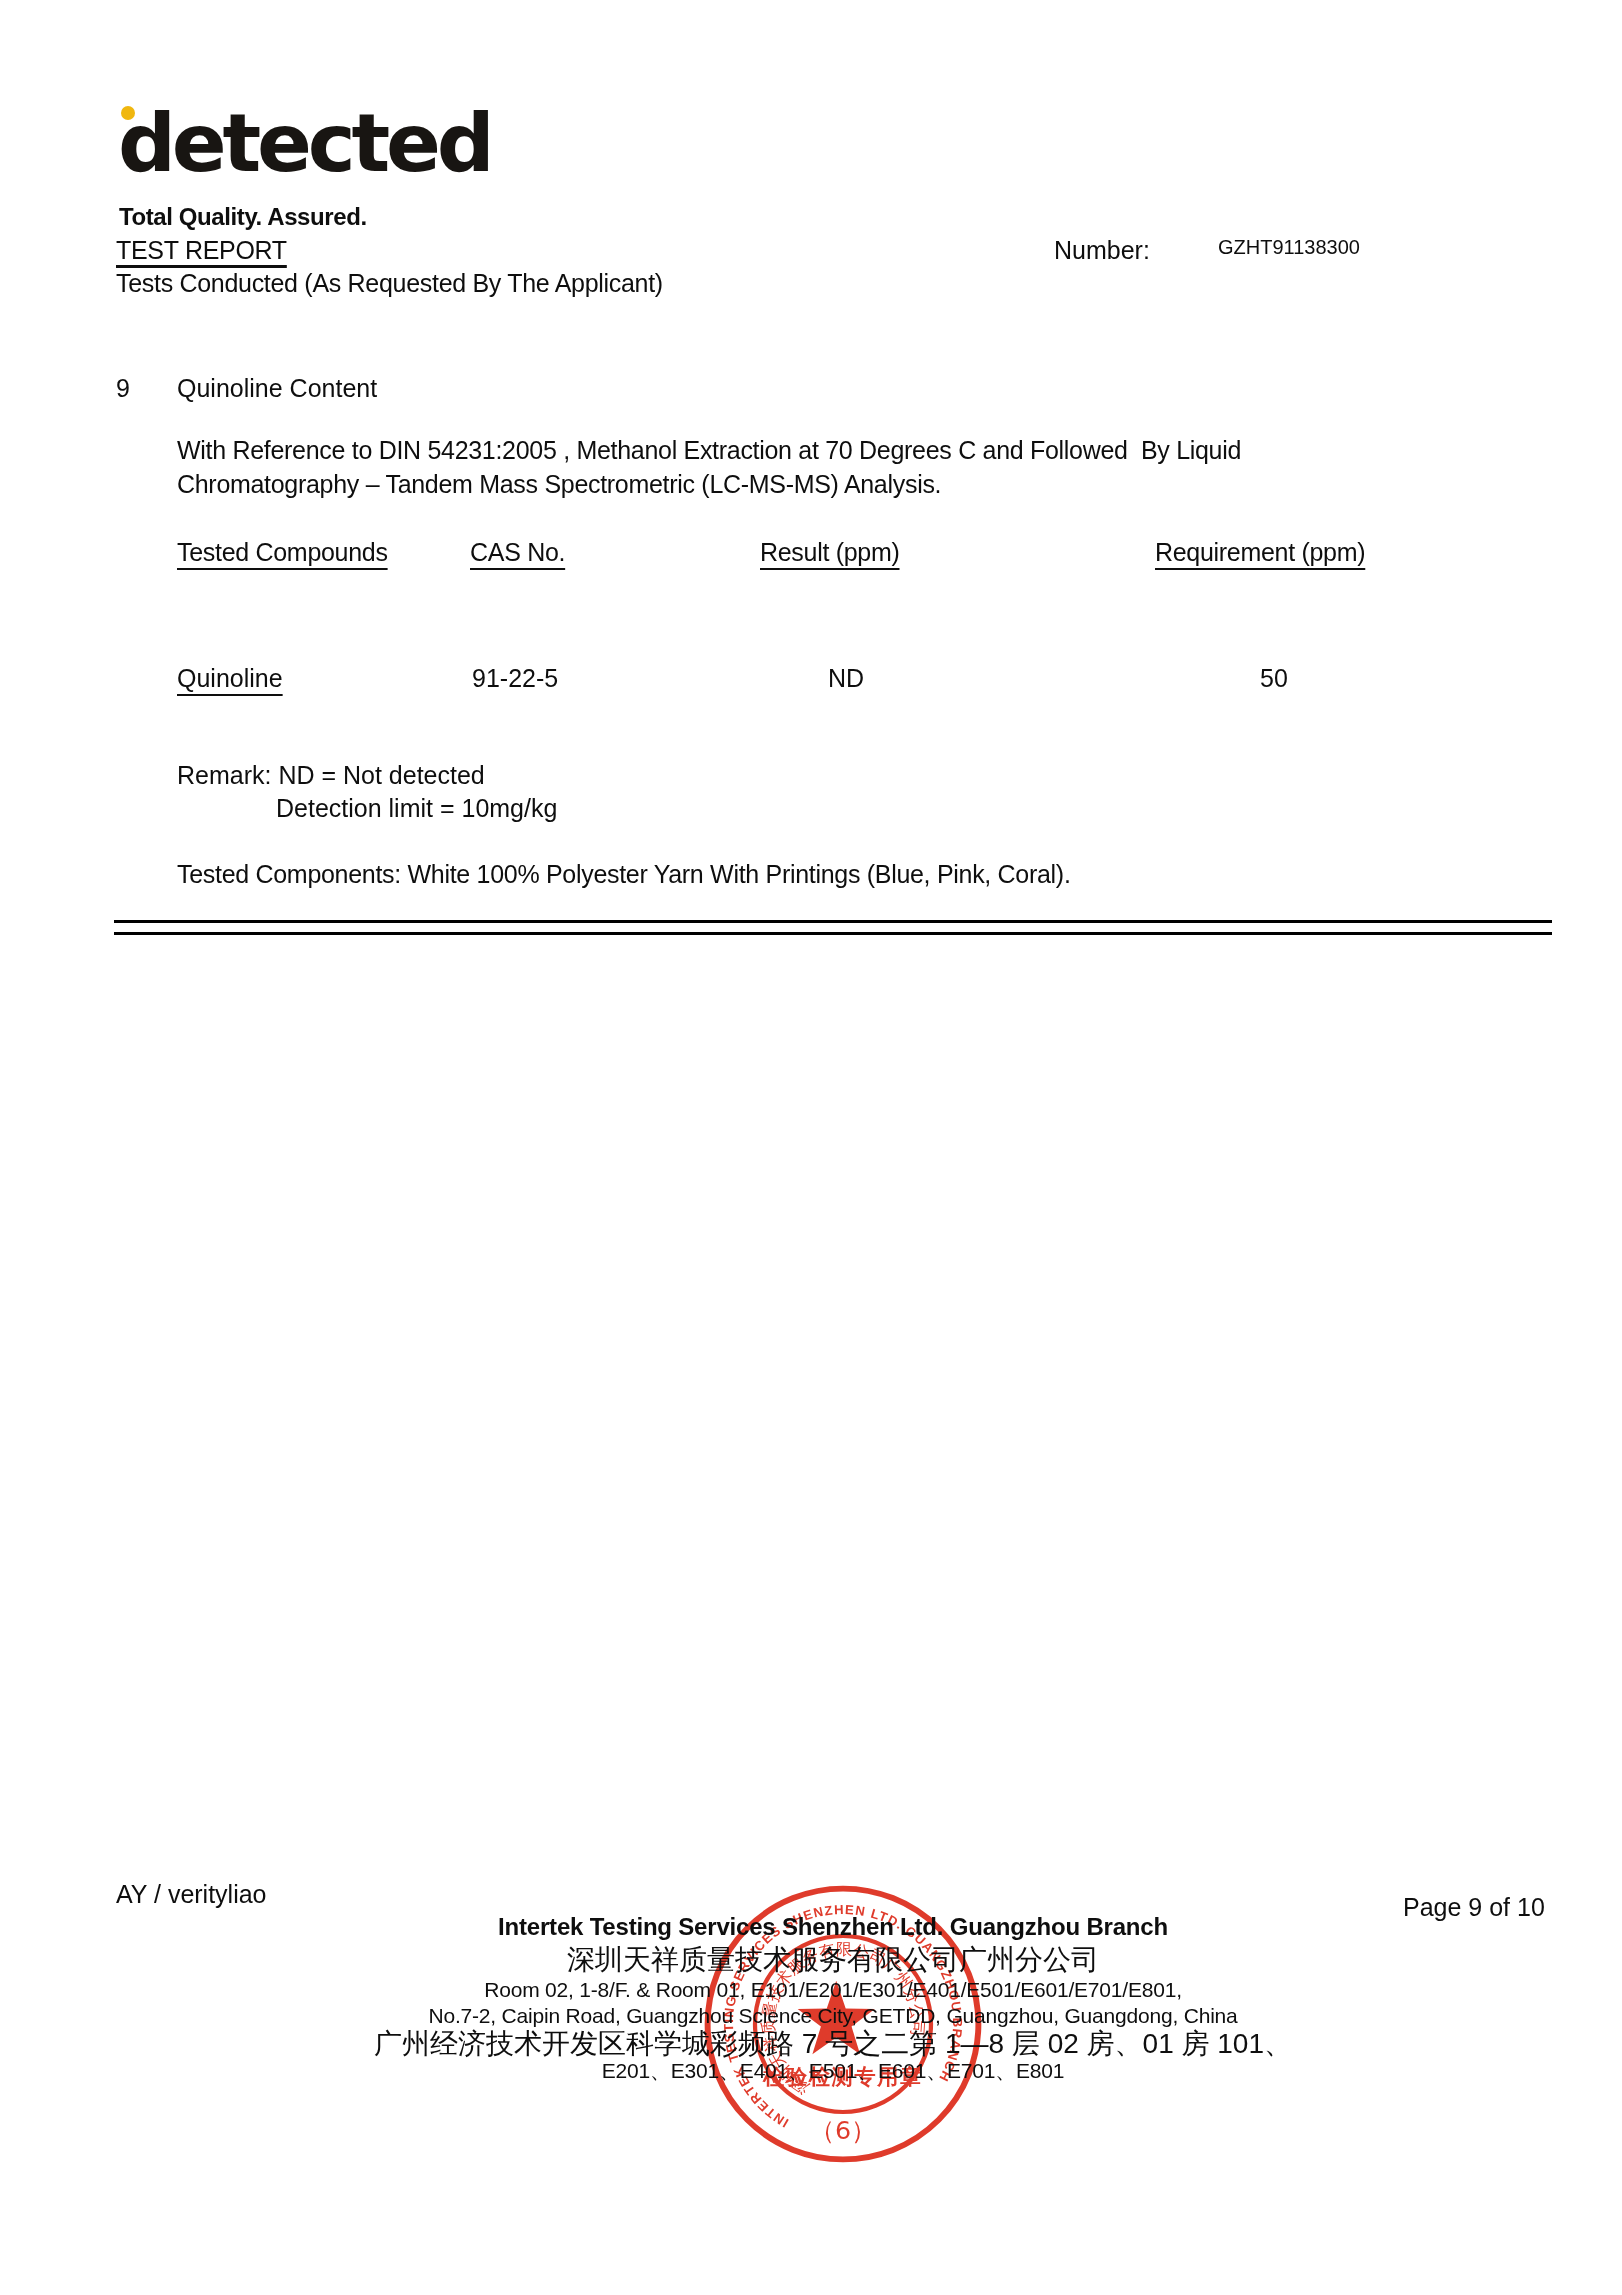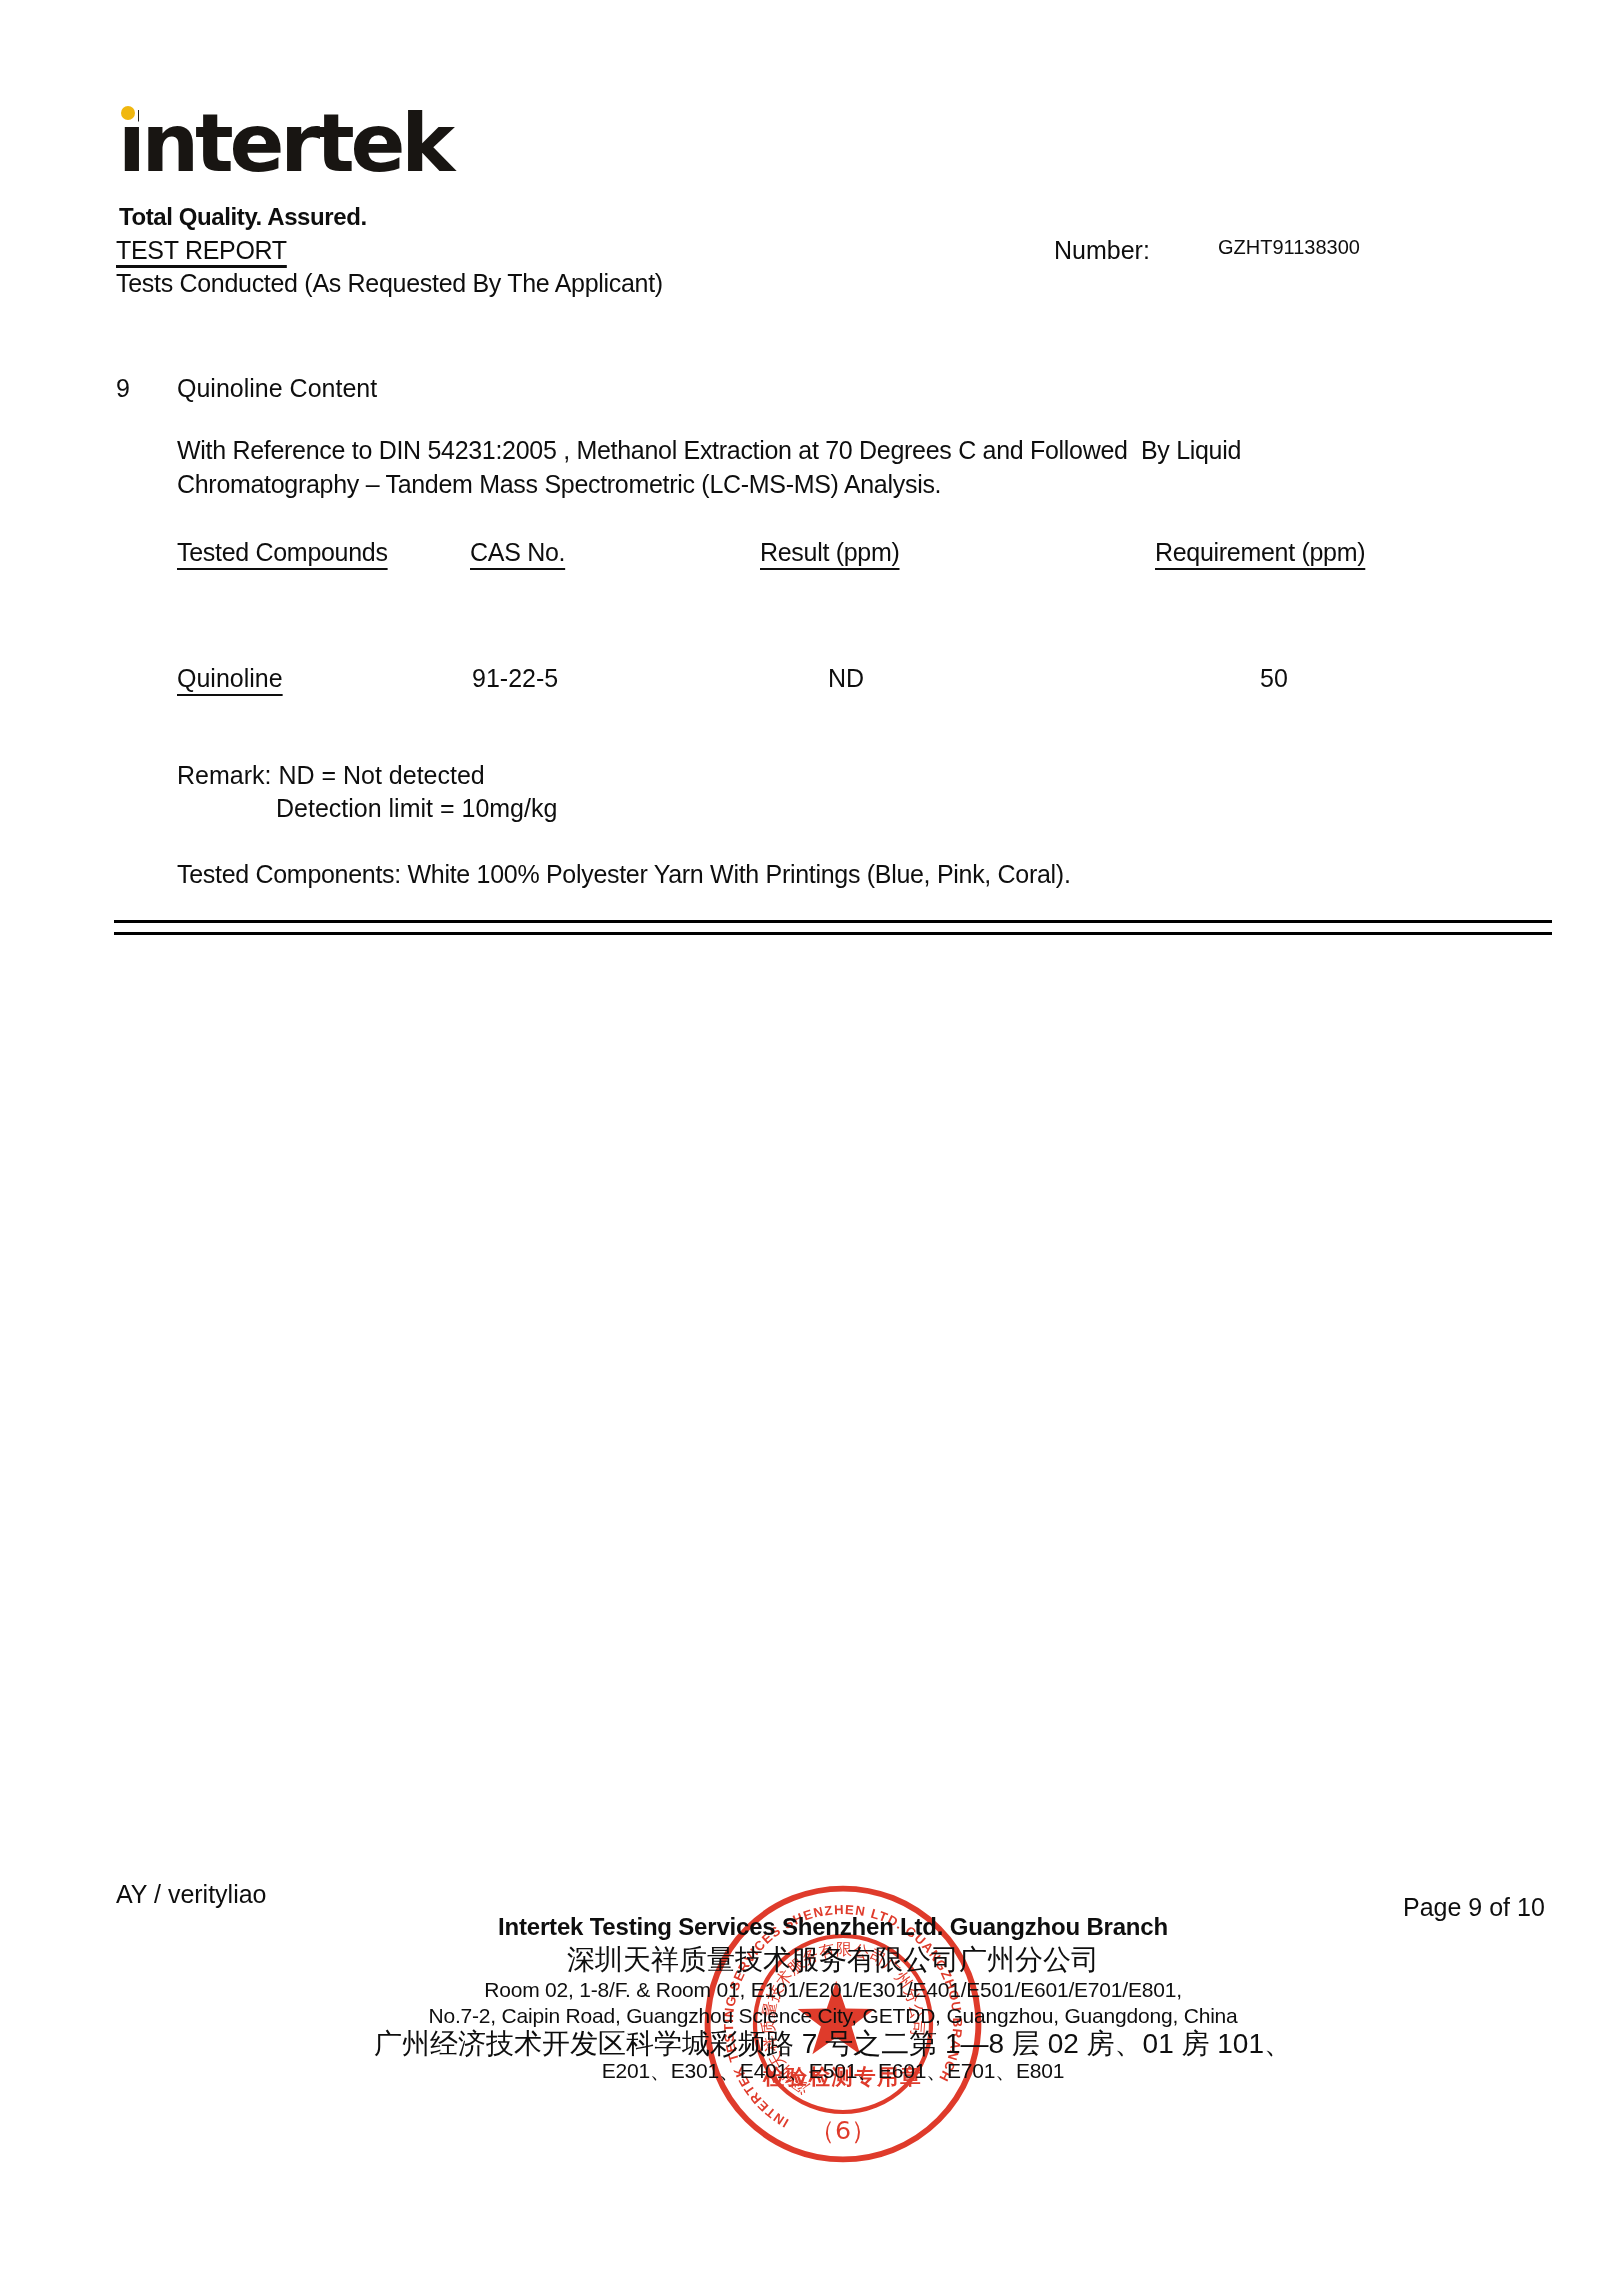--- a/index.html
+++ b/index.html
@@ -90,21 +90,21 @@
     position: absolute; left: 700px; top: 1881px;
     width: 286px; height: 286px; z-index: 2; opacity: 0.93;
   }
 </style>
 </head>
 <body>
 
 <div class="page">
 
   <div class="logo-word">
-    <span>intertek</span>
+    <span>detected</span>
     <span class="dot-cover"></span>
     <span class="yellow-dot"></span>
   </div>
   <div class="tagline">Total Quality. Assured.</div>
 
   <div class="report-title">TEST REPORT</div>
   <div class="number-label abs">Number:</div>
   <div class="number-value abs">GZHT91138300</div>
   <div class="subtitle abs">Tests Conducted (As Requested By The Applicant)</div>
 

